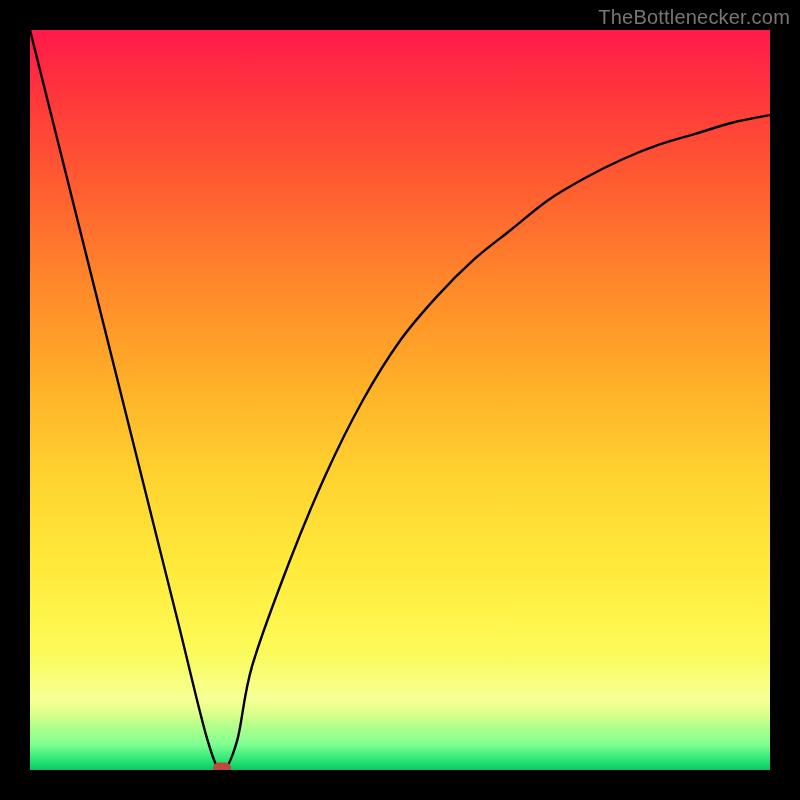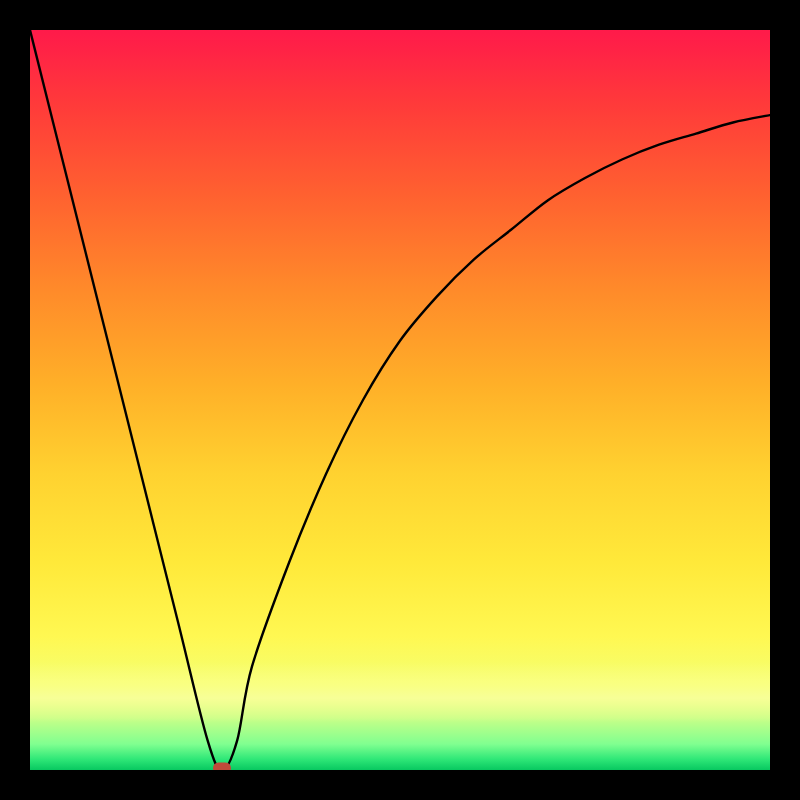--- a/index.html
+++ b/index.html
@@ -96,14 +96,15 @@
     <div class="gradient"></div>
     <div class="yellow-band"></div>
 
     <svg class="curve" viewBox="0 0 740 740" preserveAspectRatio="none">
       <path id="curve-path" d="M 0 0 C 6.166666666666667 24.666666666666668, 24.666666666666664 98.66666666666666, 37 148 C 49.333333333333336 197.33333333333334, 61.666666666666664 246.66666666666666, 74 296 C 86.33333333333333 345.3333333333333, 98.66666666666667 394.6666666666667, 111 444 C 123.33333333333333 493.3333333333333, 136.9 547.6, 148 592 C 159.1 636.4, 170.2 685.7333333333333, 177.6 710.4 C 185 735.0666666666666, 187.46666666666667 740, 192.4 740 C 197.33333333333334 740, 202.26666666666668 727.6666666666666, 207.20000000000002 710.4 C 212.13333333333335 693.1333333333333, 213.36666666666667 666, 222 636.4 C 230.63333333333333 606.8, 246.66666666666666 564.8666666666666, 259 532.8 C 271.3333333333333 500.7333333333333, 283.6666666666667 471.1333333333333, 296 444 C 308.3333333333333 416.8666666666667, 320.6666666666667 392.2, 333 370 C 345.3333333333333 347.8, 357.66666666666663 328.06666666666666, 370 310.8 C 382.33333333333337 293.53333333333336, 394.66666666666674 279.96666666666664, 407.00000000000006 266.4 C 419.33333333333337 252.83333333333331, 431.6666666666667 240.50000000000003, 444 229.40000000000003 C 456.3333333333333 218.30000000000004, 468.6666666666667 209.66666666666674, 481 199.80000000000007 C 493.3333333333333 189.9333333333334, 505.6666666666667 178.8333333333333, 518 170.19999999999993 C 530.3333333333334 161.56666666666658, 542.6666666666666 154.78333333333333, 555 148 C 567.3333333333334 141.21666666666667, 579.6666666666666 135.04999999999998, 592 129.5 C 604.3333333333334 123.95, 616.6666666666666 119.01666666666671, 629 114.70000000000005 C 641.3333333333334 110.38333333333338, 653.6666666666666 107.30000000000003, 666 103.60000000000002 C 678.3333333333334 99.90000000000002, 690.6666666666666 95.58333333333333, 703 92.5 C 715.3333333333334 89.41666666666667, 733.8333333333334 86.33333333333336, 740 85.10000000000002" fill="none" stroke="#000000" stroke-width="2.4" stroke-linejoin="round" stroke-linecap="round"></path>
     </svg>
 
     <div id="marker" class="marker" style="left: 192.4px; top: 738px; background: rgb(192, 74, 58);"></div>
   </div>
 
+  <div class="attribution">TheBottlenecker.com</div>
 
 </div>
 
 </body></html>

